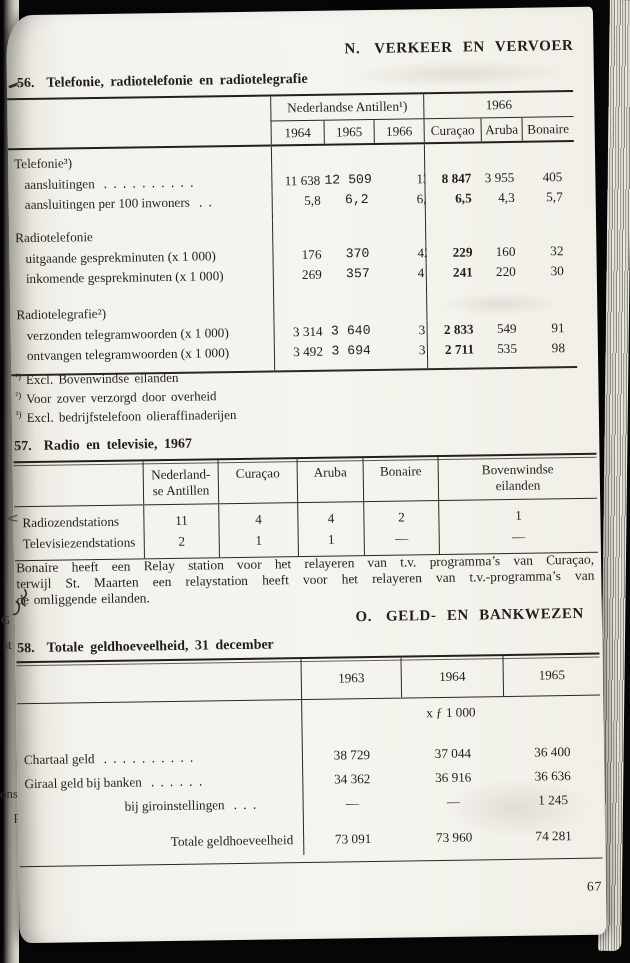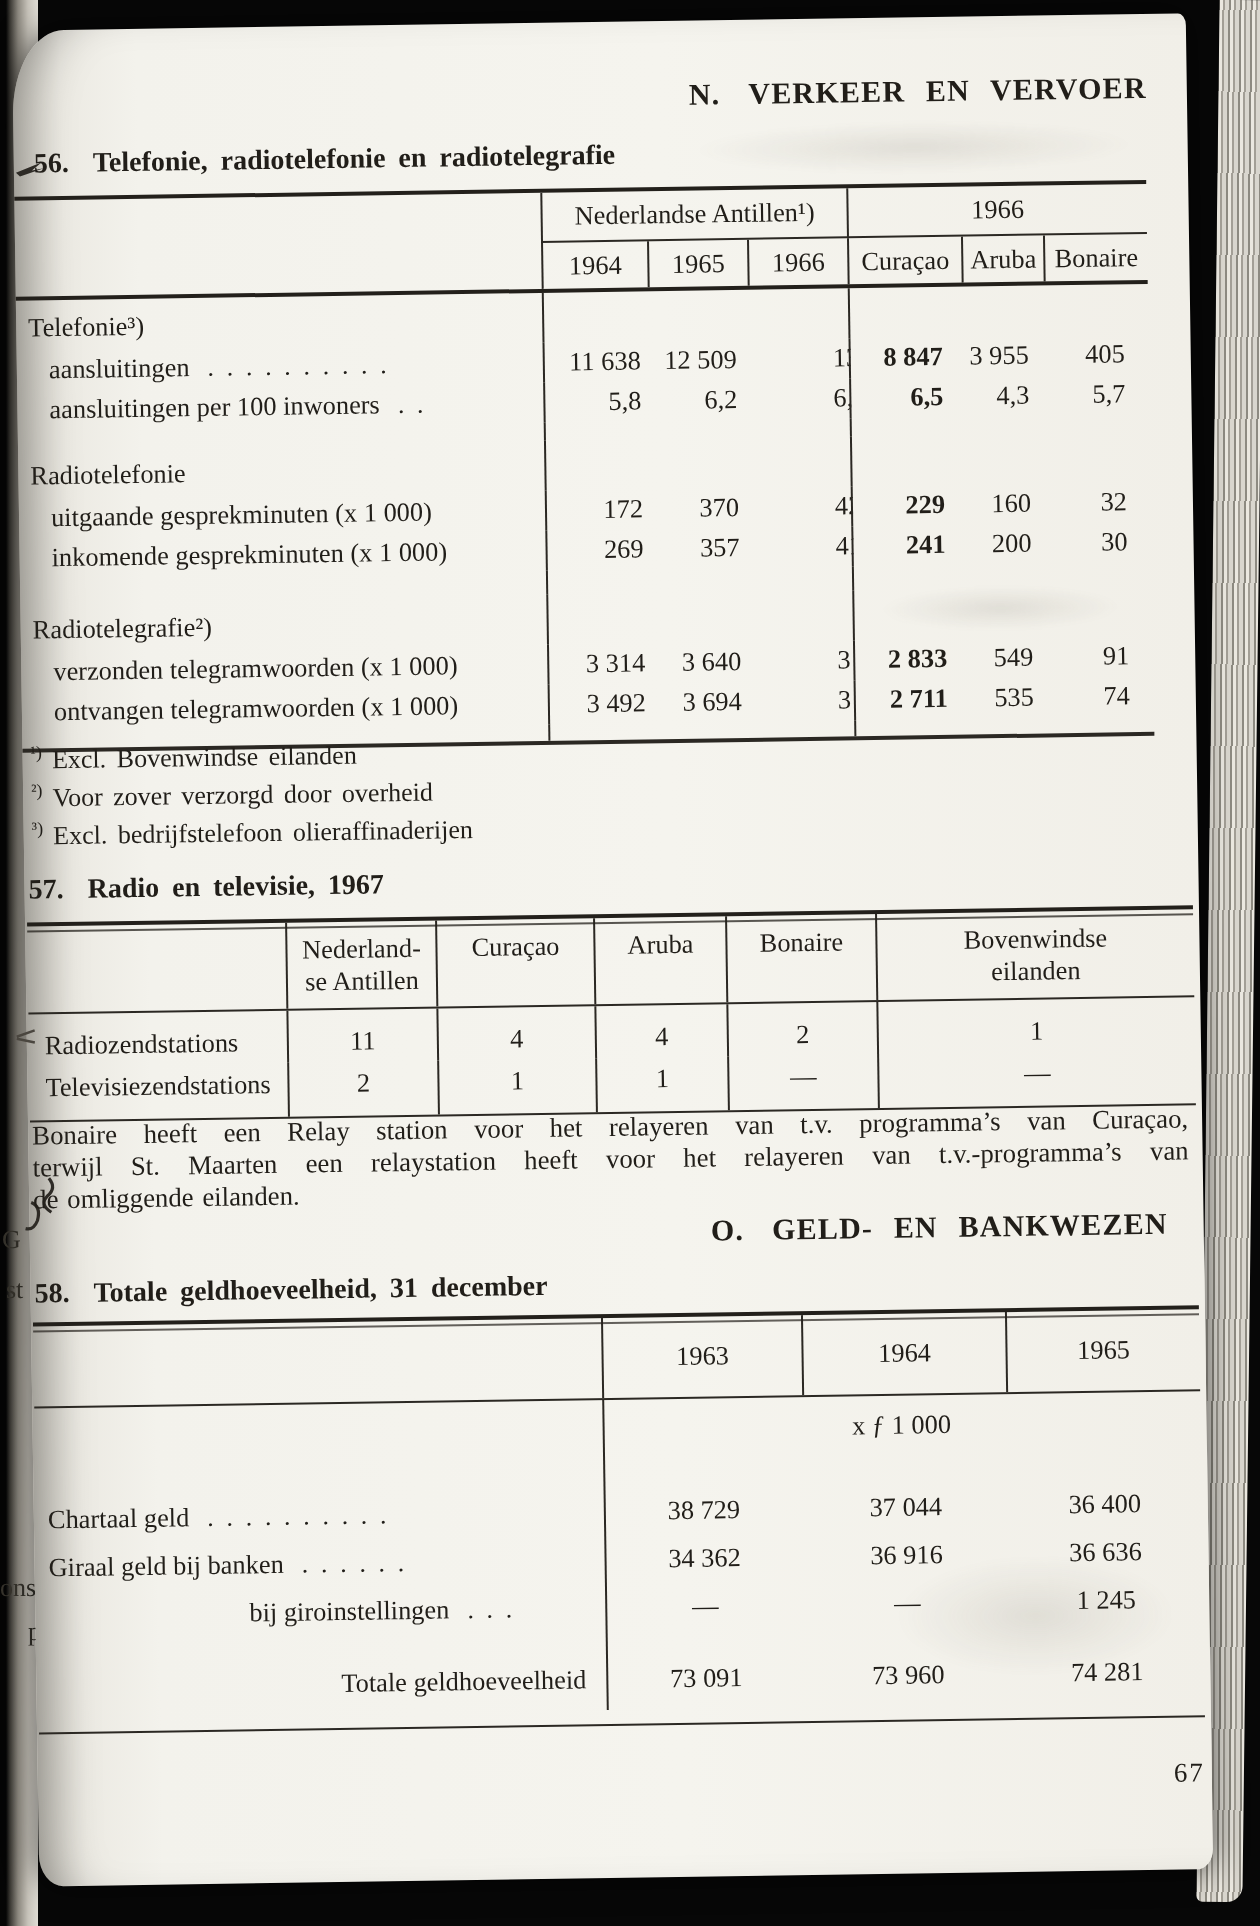--- a/index.html
+++ b/index.html
@@ -42,21 +42,21 @@
     border-top:2.5px solid #23201b;border-bottom:2.5px solid #23201b;}
   .t56 .grp{text-align:center;border-bottom:1px solid #2b2823;line-height:24px;height:24px;}
   .t56 .sub{line-height:23px;height:23px;text-align:center;}
   .t56 .body{display:grid;grid-template-columns:263px 53px 50px 50px 57px 41px 52px;
     border-bottom:2px solid #2b2823;}
   .t56 .lab{padding-left:16px;}
   .t56 .seclab{padding-left:6px;}
   .t56 .r20{line-height:20px;height:20px;}
   .t56 .r22{line-height:22px;height:22px;padding-top:3px;}
   .t56 .sp9{height:9px;}  .t56 .sp12{height:12px;}  .t56 .sp8{height:8px;}
-  .t56 .v1{padding-right:4px;} .t56 .v2{padding-right:6px;} .t56 .v3{padding-right:9px;margin-left:42px;}
+  .t56 .v1{padding-right:4px;} .t56 .v2{padding-right:6px;font-family:Liberation Mono, monospace;} .t56 .v3{padding-right:9px;margin-left:42px;}
   .t56 .v4{padding-right:10px;font-weight:bold;} .t56 .v5{padding-right:8px;} .t56 .v6{padding-right:12px;text-align:right;}
   .dots{margin-left:9px;word-spacing:3px;}
 
   .fnotes{position:absolute;left:4px;top:354px;font-size:13px;line-height:14.5px;}
   .fnotes sup{font-size:9px;}
   .fnotes .ftx{margin-left:5px;word-spacing:2px;}
 
   
   .t57{position:absolute;left:1px;top:446px;width:583px;}
   .t57 .head{display:grid;grid-template-columns:129px 75px 79px 66px 75px 159px;
@@ -179,33 +179,33 @@
 
         <div class="cell seclab r22">Radiotelefonie</div>
         <div class="cell bl"></div>
           <div class="cell"></div>
           <div class="cell"></div>
           <div class="cell bl"></div>
           <div class="cell"></div>
           <div class="cell"></div>
 
         <div class="cell lab r20"><span>uitgaande gesprekminuten (x 1 000)</span></div>
-        <div class="cell bl rt v1 r20">172</div>
+        <div class="cell bl rt v1 r20">176</div>
         <div class="cell rt v2 r20">370</div>
         <div class="cell rt v3 r20">421</div>
         <div class="cell bl rt v4 r20">229</div>
         <div class="cell rt v5 r20">160</div>
         <div class="cell rt v6 r20">32</div>
 
         <div class="cell lab r20"><span>inkomende gesprekminuten (x 1 000)</span></div>
         <div class="cell bl rt v1 r20">269</div>
         <div class="cell rt v2 r20">357</div>
         <div class="cell rt v3 r20">418</div>
         <div class="cell bl rt v4 r20">241</div>
-        <div class="cell rt v5 r20">200</div>
+        <div class="cell rt v5 r20">220</div>
         <div class="cell rt v6 r20">30</div>
 
         <div class="cell sp12"></div>
         <div class="cell bl"></div>
           <div class="cell"></div>
           <div class="cell"></div>
           <div class="cell bl"></div>
           <div class="cell"></div>
           <div class="cell"></div>
 
@@ -224,21 +224,21 @@
         <div class="cell bl rt v4 r20">2 833</div>
         <div class="cell rt v5 r20">549</div>
         <div class="cell rt v6 r20">91</div>
 
         <div class="cell lab r20"><span>ontvangen telegramwoorden (x 1 000)</span></div>
         <div class="cell bl rt v1 r20">3 492</div>
         <div class="cell rt v2 r20">3 694</div>
         <div class="cell rt v3 r20">3 653</div>
         <div class="cell bl rt v4 r20">2 711</div>
         <div class="cell rt v5 r20">535</div>
-        <div class="cell rt v6 r20">74</div>
+        <div class="cell rt v6 r20">98</div>
 
         <div class="cell sp8"></div>
         <div class="cell bl"></div>
           <div class="cell"></div>
           <div class="cell"></div>
           <div class="cell bl"></div>
           <div class="cell"></div>
           <div class="cell"></div>
       </div>
     </div>

